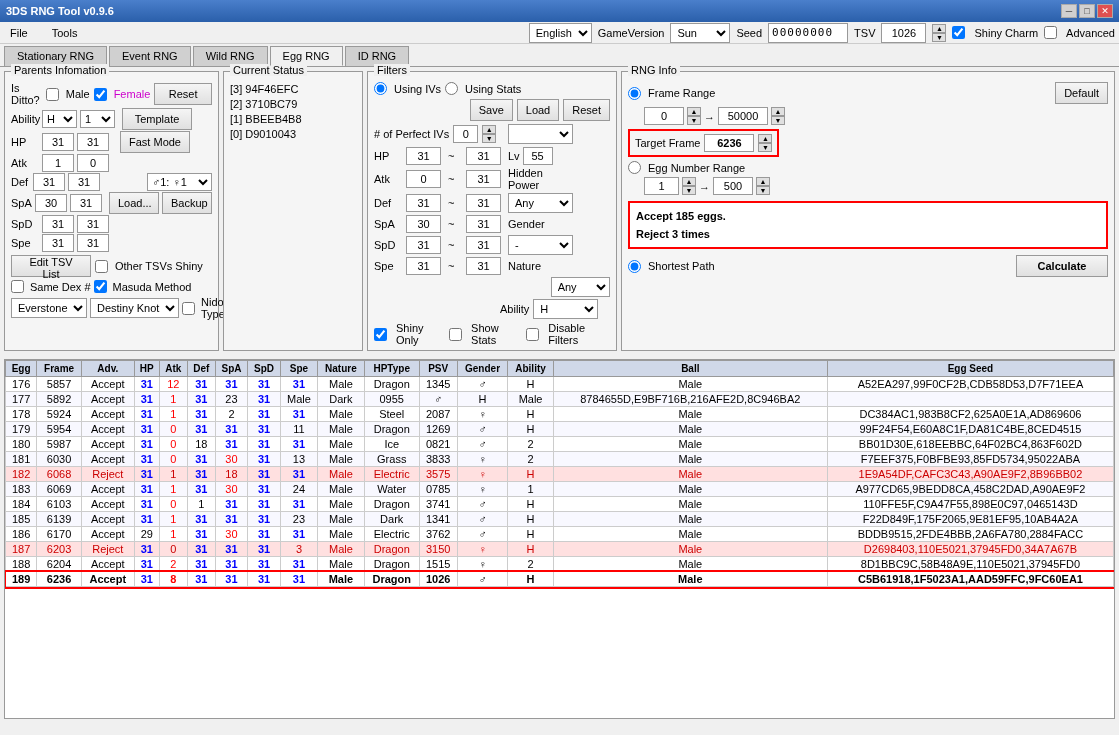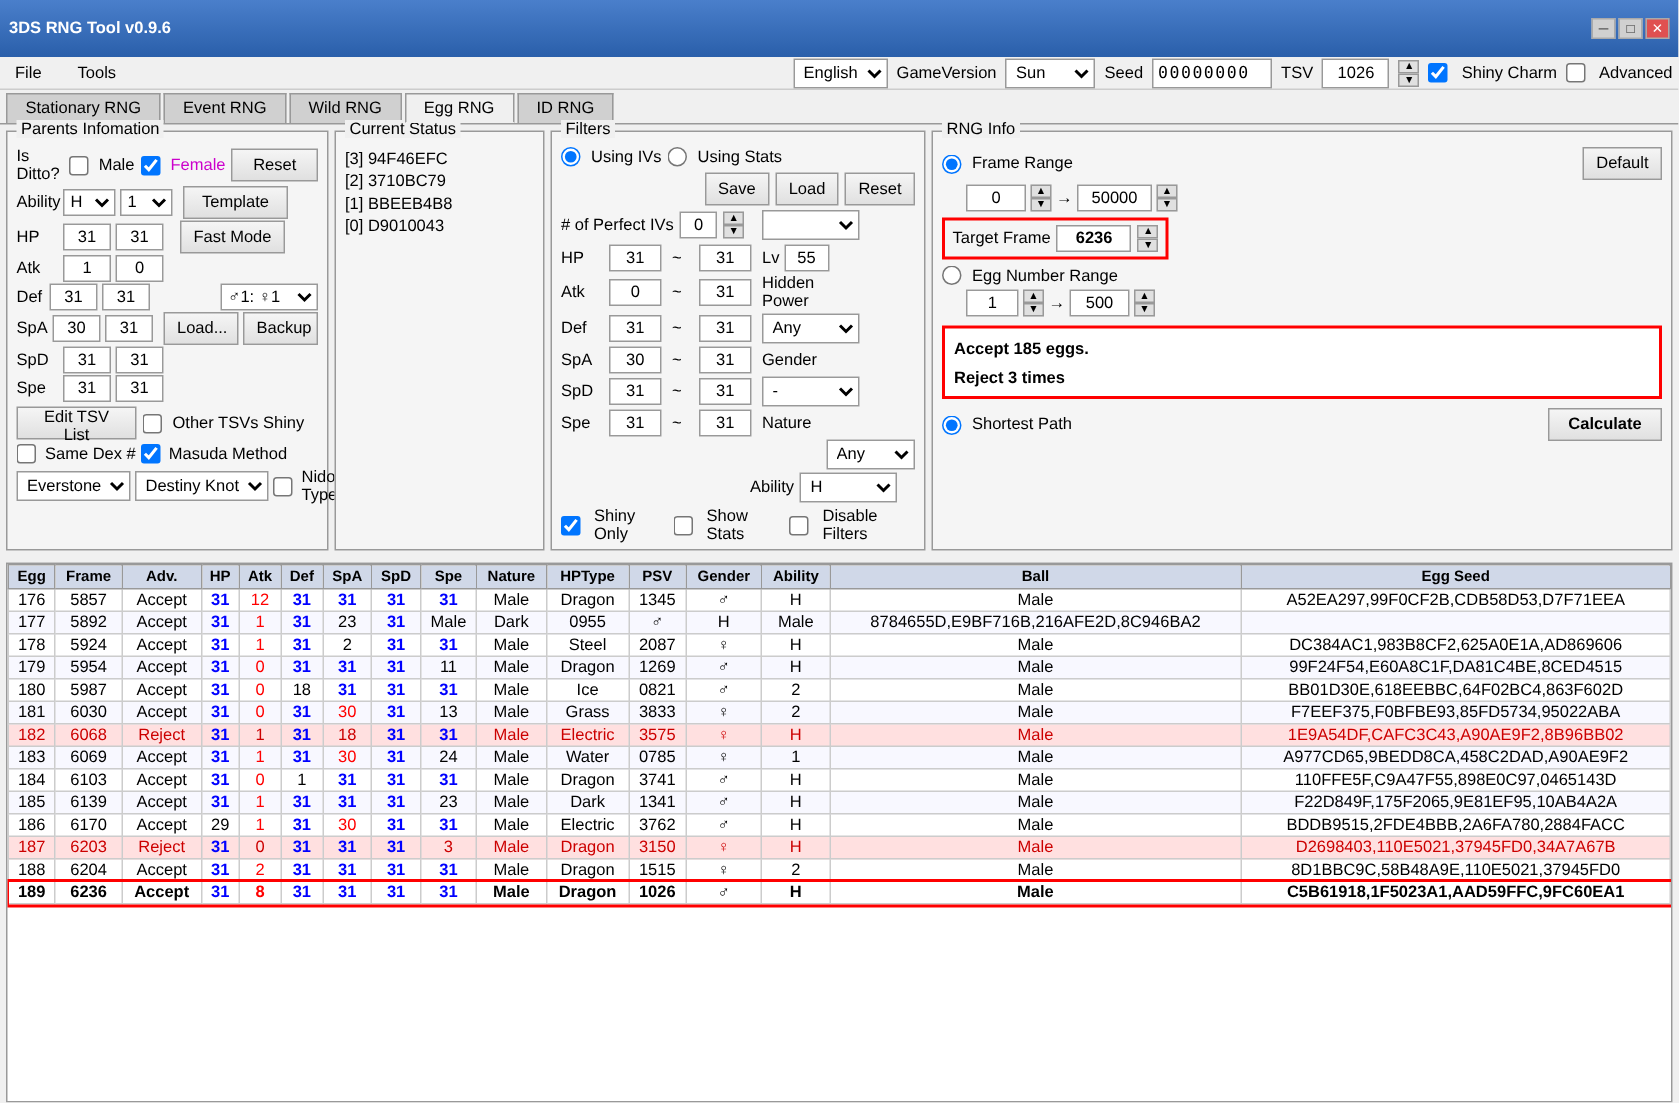--- a/index.html
+++ b/index.html
@@ -1,19 +1,19 @@
 <!DOCTYPE html>
 <html><head>
   <meta charset="utf-8">
   <style>
     * { box-sizing: border-box; margin: 0; padding: 0; font-family: 'Segoe UI', Tahoma, Arial, sans-serif; font-size: 11px; }
     body { background: #f0f0f0; width: 1119px; height: 735px; overflow: hidden; }
     
     
-    .title-bar { background: linear-gradient(to bottom, #4a7fcb, #2a5faa); color: white; height: 38px; display: flex; align-items: center; justify-content: space-between; padding: 0 6px; }
+    .title-bar { background: linear-gradient(to bottom, #4a7fcb, #2a5faa); color: white; height: 22px; display: flex; align-items: center; justify-content: space-between; padding: 0 6px; }
     .title-bar-title { font-size: 11px; font-weight: bold; }
     .title-bar-controls { display: flex; gap: 2px; }
     .title-btn { width: 16px; height: 14px; border: 1px solid #aaa; background: #d0d0d0; color: #333; font-size: 9px; display: flex; align-items: center; justify-content: center; cursor: pointer; }
     .title-btn.close { background: #e05050; color: white; }
     
     
     .menu-bar { background: #f0f0f0; border-bottom: 1px solid #ccc; height: 22px; display: flex; align-items: center; padding: 0 4px; gap: 12px; }
     .menu-item { padding: 2px 6px; cursor: pointer; font-size: 11px; }
     select.small { height: 20px; font-size: 11px; border: 1px solid #999; background: white; padding: 0 2px; }
     input.seed-input { width: 80px; height: 20px; font-size: 11px; border: 1px solid #999; background: white; padding: 0 3px; font-family: monospace; }
@@ -372,21 +372,21 @@
         <span>Accept 185 eggs.</span><br>
         <span>Reject 3 times</span>
       </div>
     </div>
     
     
     <div style="display:flex;align-items:center;gap:4px;">
       <input type="radio" checked="" name="path-type" style="">
       <label style="font-weight:normal;">Shortest Path</label>
       <div style="flex:1;"></div>
-      <button class="btn" style="width:76px;font-weight:bold;">Calculate</button>
+      <button class="btn" style="width:92px;font-weight:bold;">Calculate</button>
     </div>
   </div>
 </div>
 
 <div class="table-container">
   <table class="results-table">
     <thead>
       <tr>
         <th>Egg</th>
         <th>Frame</th>

